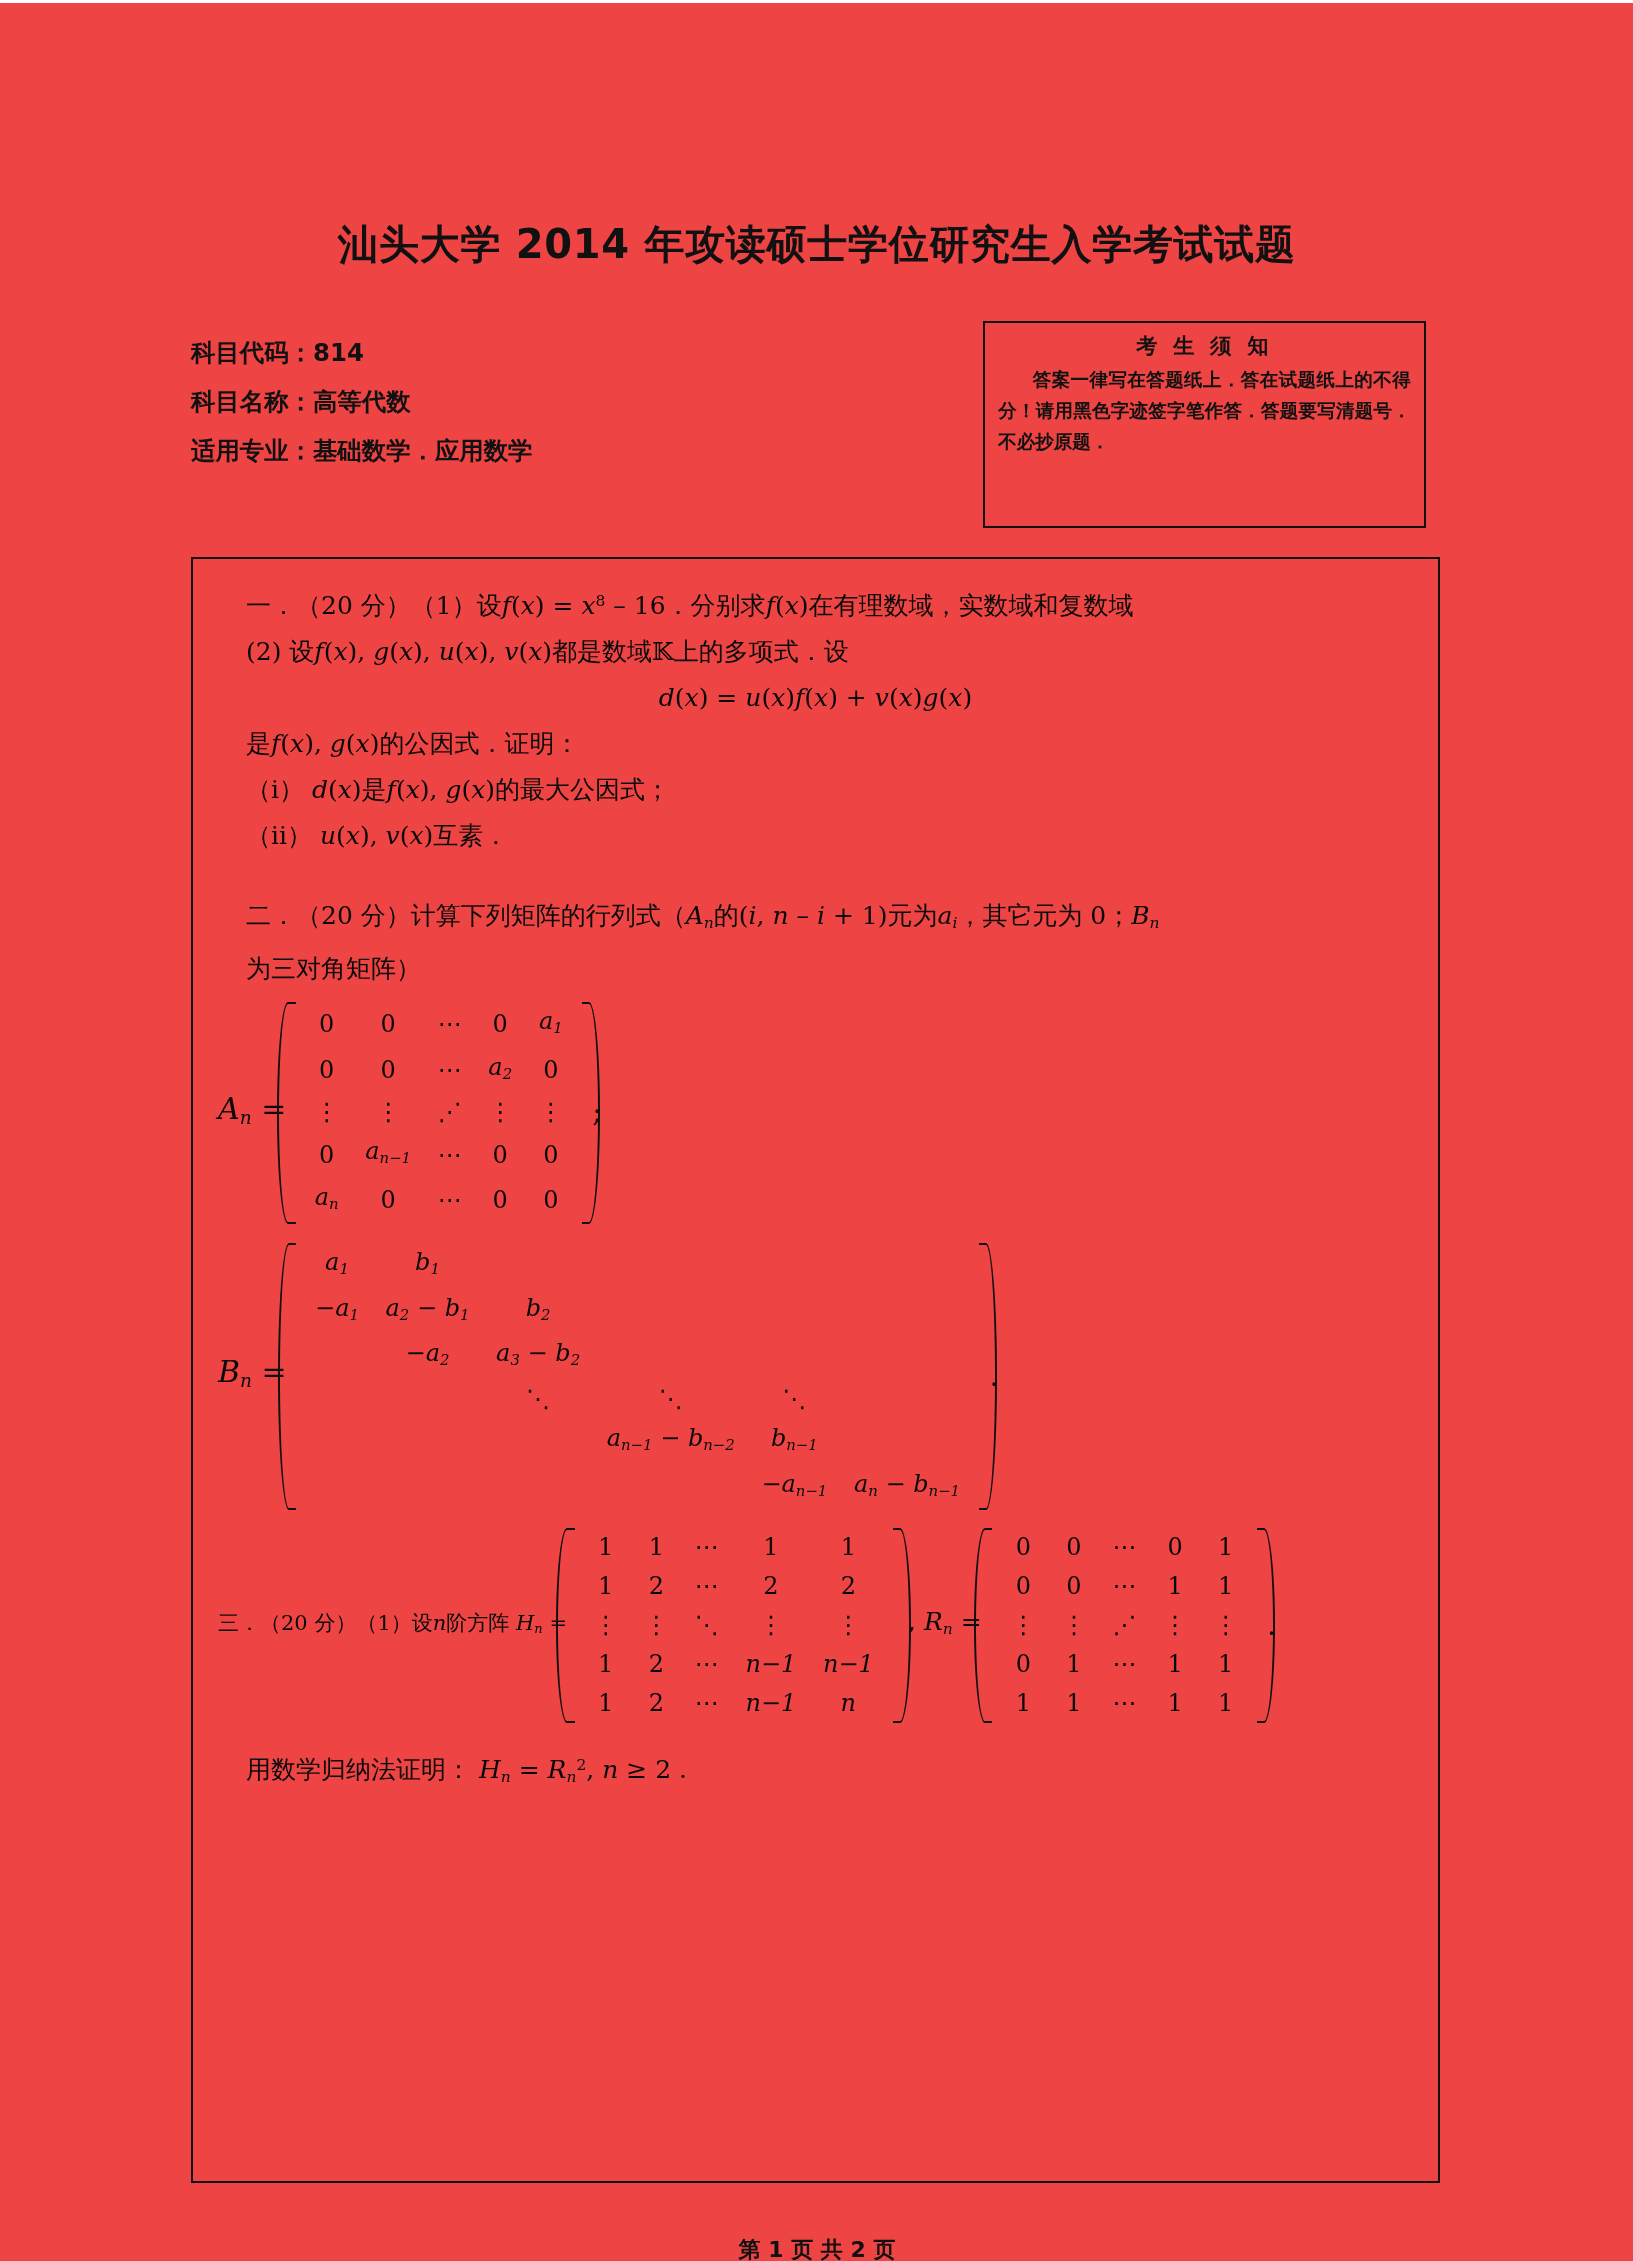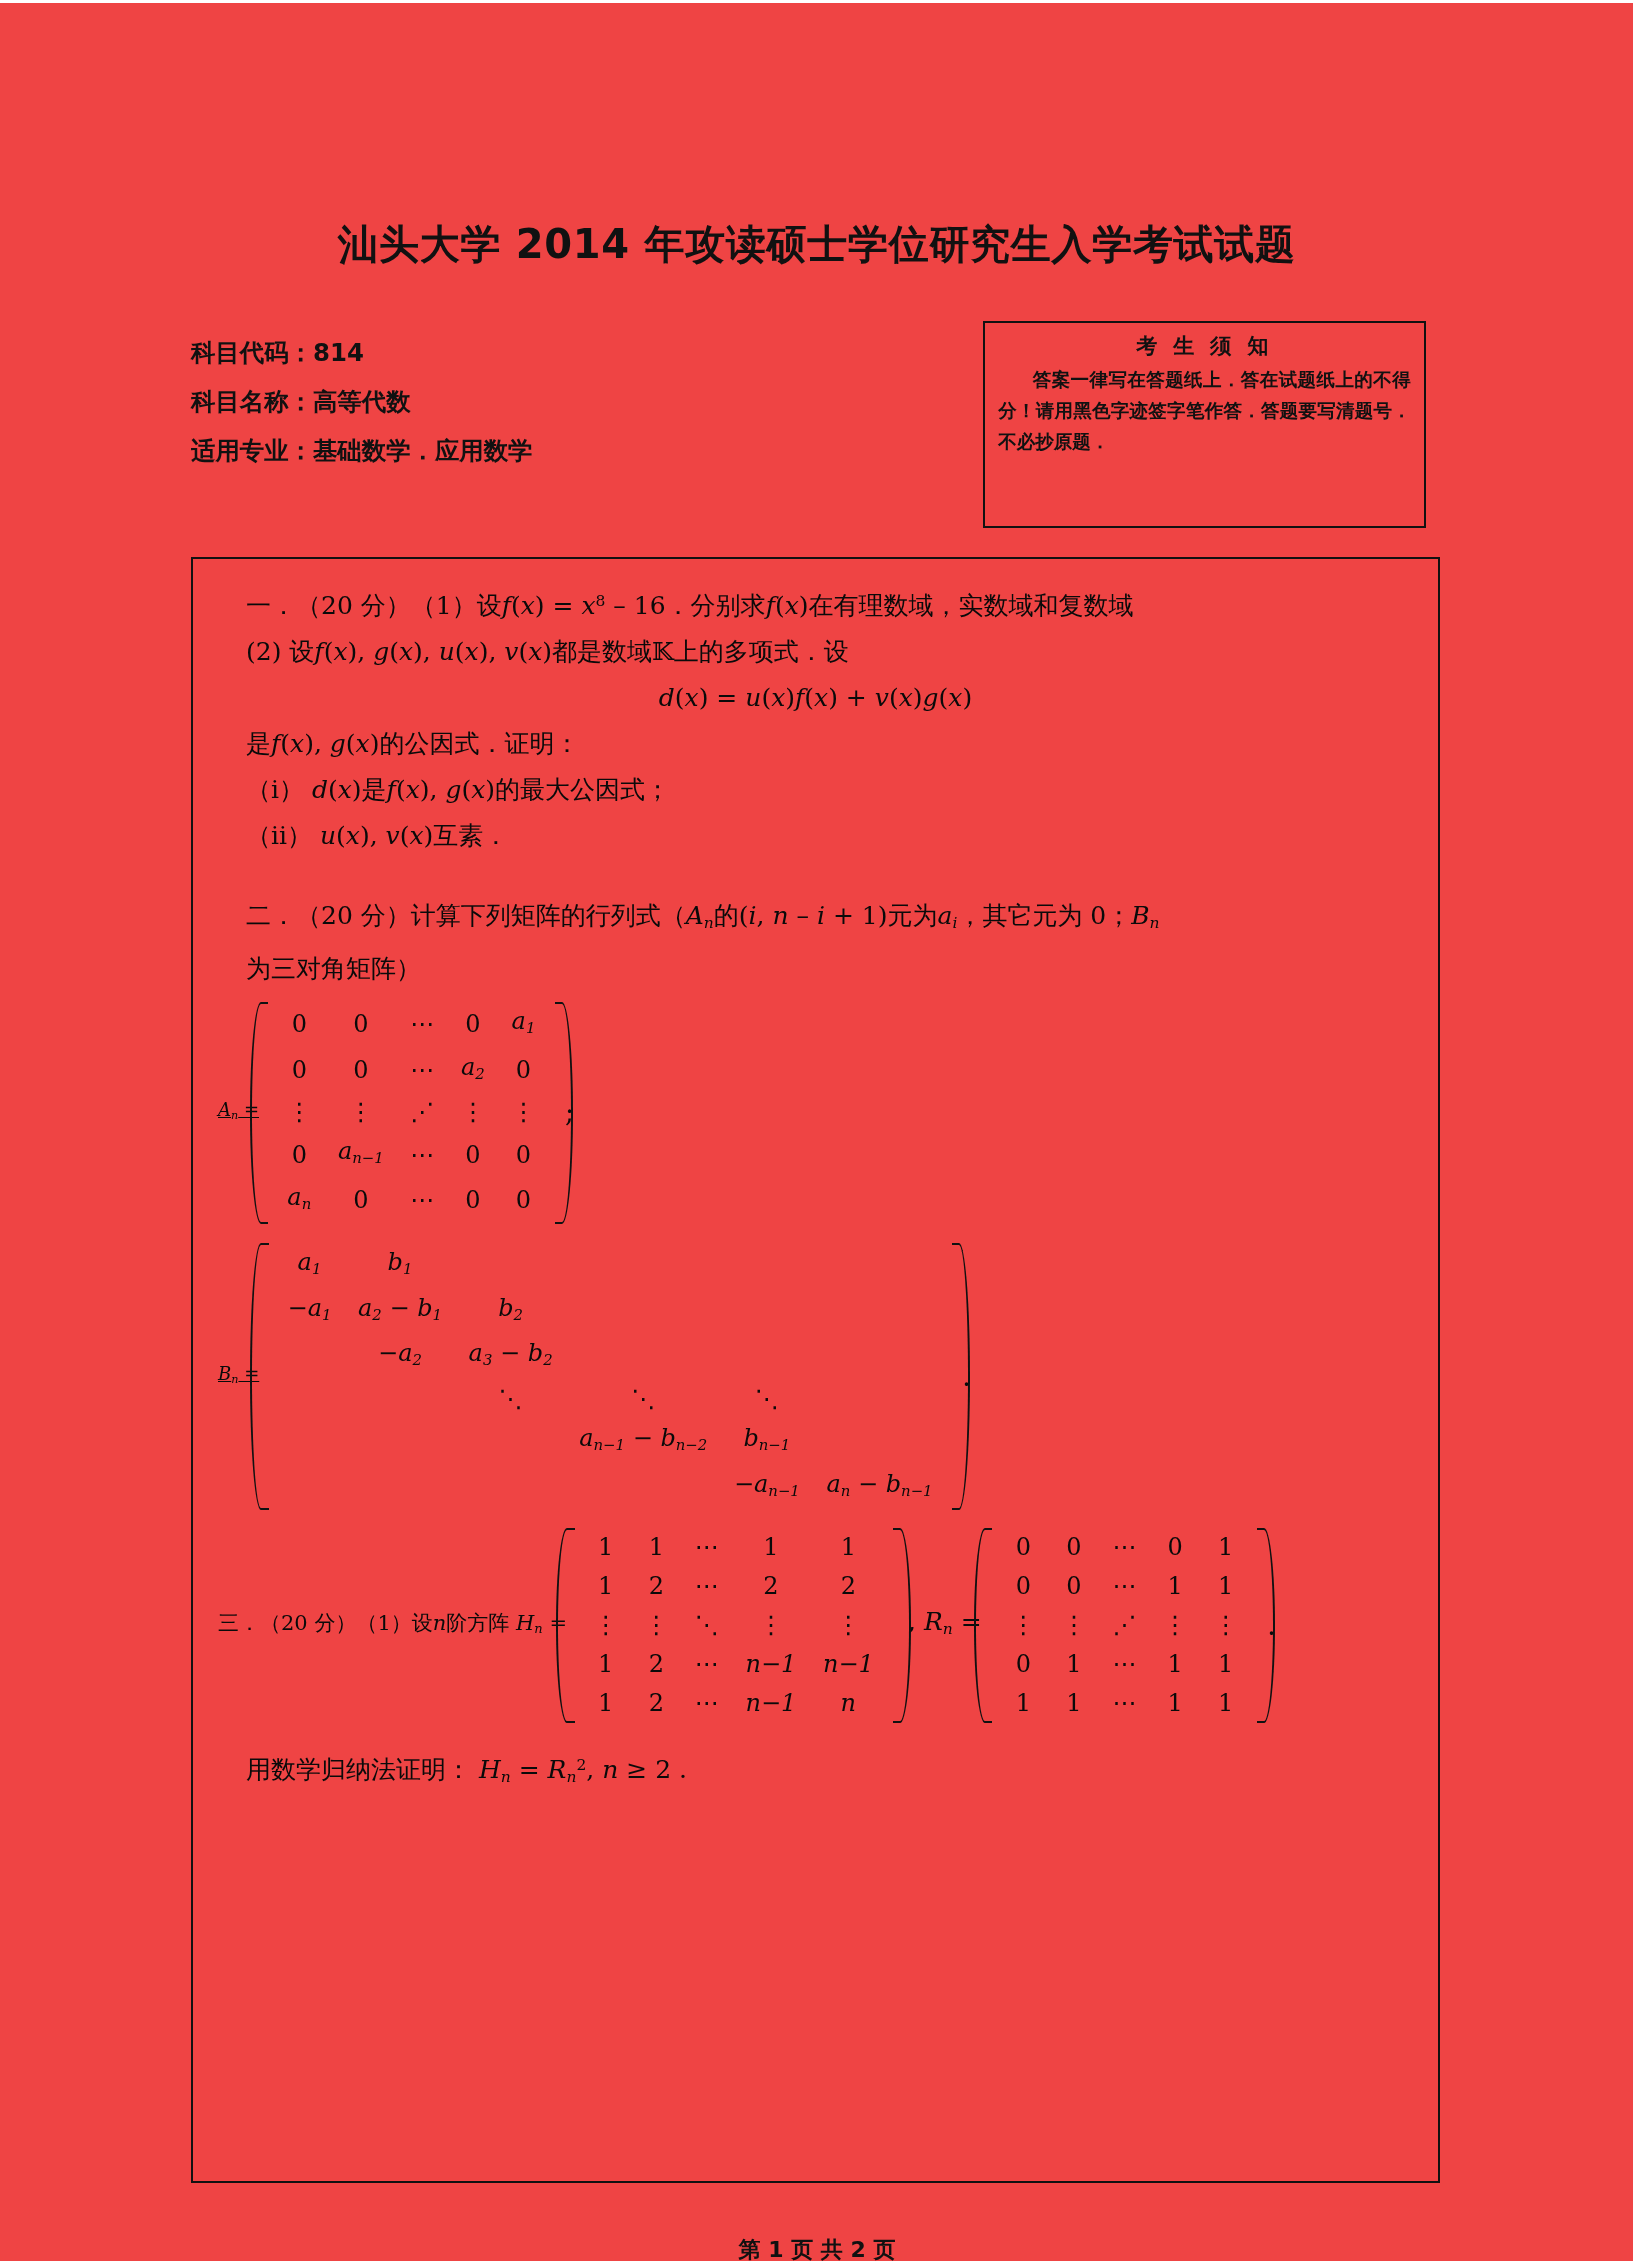--- a/index.html
+++ b/index.html
@@ -98,24 +98,23 @@
   .gap-md { height: 34px; }
 
   
   .matrix-row {
     display: flex;
     align-items: center;
     margin: 0;
   }
   .mat-label {
     font-style: italic;
-    font-size: 18px;
+    font-size: 30px;
     padding-right: 9px;
     white-space: nowrap;
-    text-decoration: underline;
   }
   .paren {
     display: inline-block;
     font-size: 25px;
     position: relative;
   }
   .paren::before, .paren::after {
     content: "";
     position: absolute;
     top: 0; bottom: 0;

